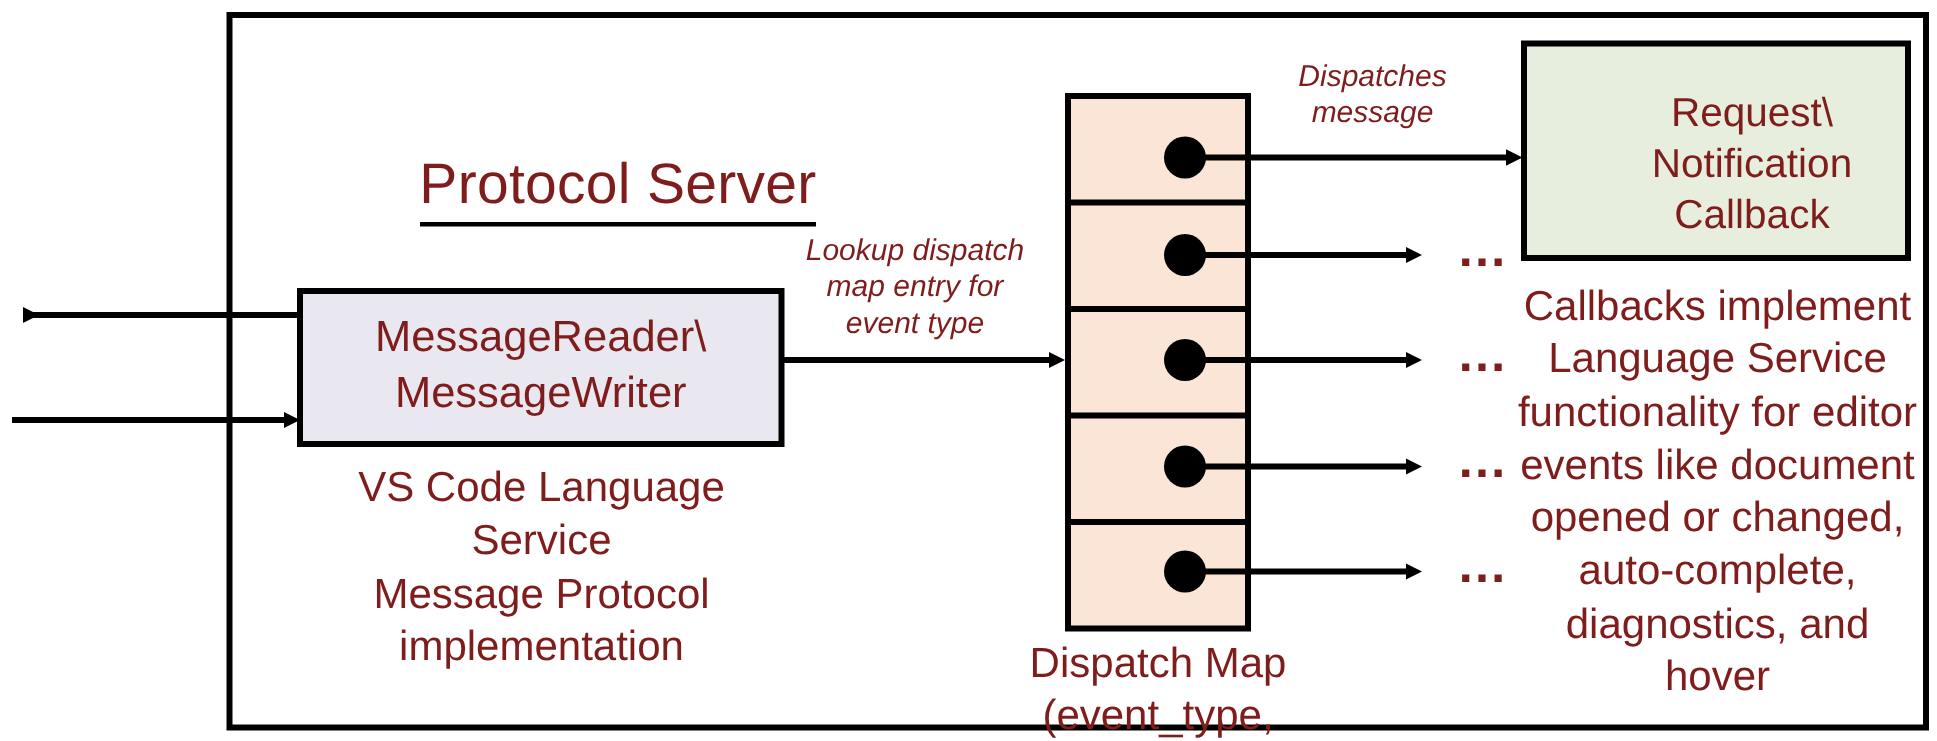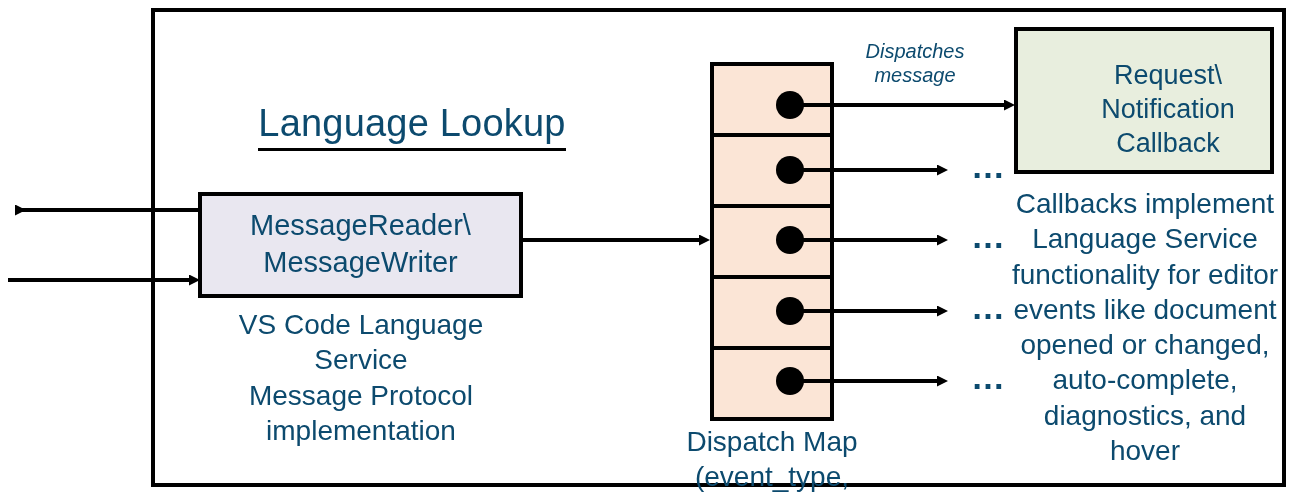--- a/index.html
+++ b/index.html
@@ -20,21 +20,21 @@
   }
   svg.canvas {
     position: absolute;
     top: 0;
     left: 0;
     width: 1291px;
     height: 494px;
   }
   .lbl {
     position: absolute;
-    color: #0c4a6e;
+    color: #7f1d1d;
     text-align: center;
     line-height: 1.18;
     white-space: pre-line;
     font-family: "Liberation Sans", sans-serif;
   }
   .italic { font-style: italic; }
   .title {
     font-size: 38px;
     letter-spacing: 0.2px;
   }
@@ -91,30 +91,33 @@
     <circle cx="790" cy="311" r="14" fill="#000000"></circle>
     <line x1="790" y1="311" x2="938" y2="311" stroke="#000000" stroke-width="4" marker-end="url(#arrowR)"></line>
 
     <circle cx="790" cy="381" r="14" fill="#000000"></circle>
     <line x1="790" y1="381" x2="938" y2="381" stroke="#000000" stroke-width="4" marker-end="url(#arrowR)"></line>
 
     <rect x="1016" y="29" width="256" height="143" fill="#e8eede" stroke="#000000" stroke-width="4"></rect>
   </svg>
 
   <div class="lbl title" style="left:232px; top:56px; width:360px;">
-    <span class="ul">Language Lookup</span>
+    <span class="ul">Protocol Server</span>
   </div>
 
 
   <div class="lbl boxtext" style="left:204px; top:207px; width:313px;">MessageReader\
 MessageWriter</div>
 
   <div class="lbl caption" style="left:196px; top:307px; width:330px;">VS Code Language Service
 Message Protocol implementation</div>
 
+  <div class="lbl edgelabel italic" style="left:520px; top:155px; width:180px;">Lookup dispatch
+map entry for
+event type</div>
 
   <div class="lbl edgelabel italic" style="left:835px; top:39px; width:160px;">Dispatches
 message</div>
 
   <div class="lbl caption" style="left:652px; top:424px; width:240px;">Dispatch Map
 (event_type, callback)</div>
 
   <div class="lbl dotrow" style="left:960px; top:146px; width:60px;">…</div>
   <div class="lbl dotrow" style="left:960px; top:216px; width:60px;">…</div>
   <div class="lbl dotrow" style="left:960px; top:287px; width:60px;">…</div>

